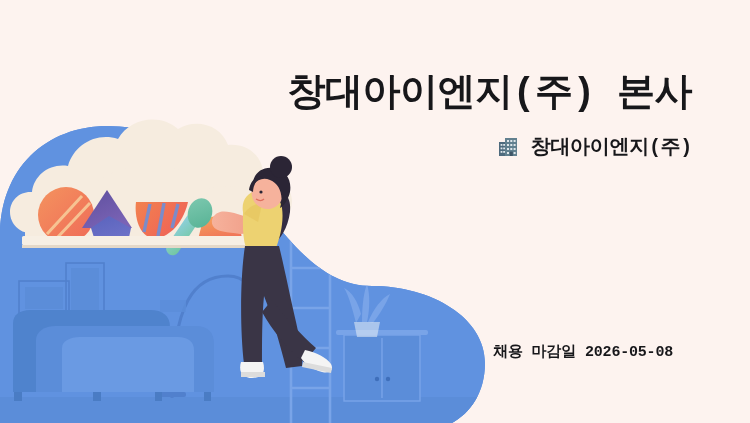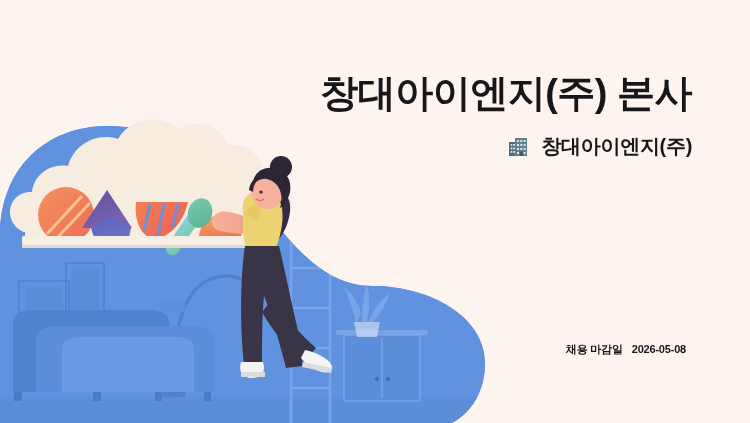--- a/index.html
+++ b/index.html
@@ -22,20 +22,21 @@
     width: 750px;
     height: 423px;
   }
   .text-layer {
     position: absolute;
     left: 0;
     top: 0;
     width: 750px;
     height: 365px;
     pointer-events: none;
+    font-family: Liberation Mono, monospace;
   }
   .job-title {
     position: absolute;
     right: 58px;
     top: 72px;
     margin: 0;
     font-size: 38px;
     line-height: 1.15;
     font-weight: bold;
     color: #17171a;
@@ -61,23 +62,23 @@
     line-height: 0;
   }
   .company-name {
     font-size: 20px;
     font-weight: bold;
     color: #17171a;
     letter-spacing: -0.3px;
   }
   .deadline {
     position: absolute;
-    right: 64px;
+    right: 77px;
     top: 342px;
-    font-size: 11px;
+    font-size: 15px;
     font-weight: bold;
     color: #17171a;
     letter-spacing: -0.2px;
     white-space: nowrap;
   }
   .deadline .dl-label { margin-right: 9px; }
 </style>
 </head>
 <body>
 

